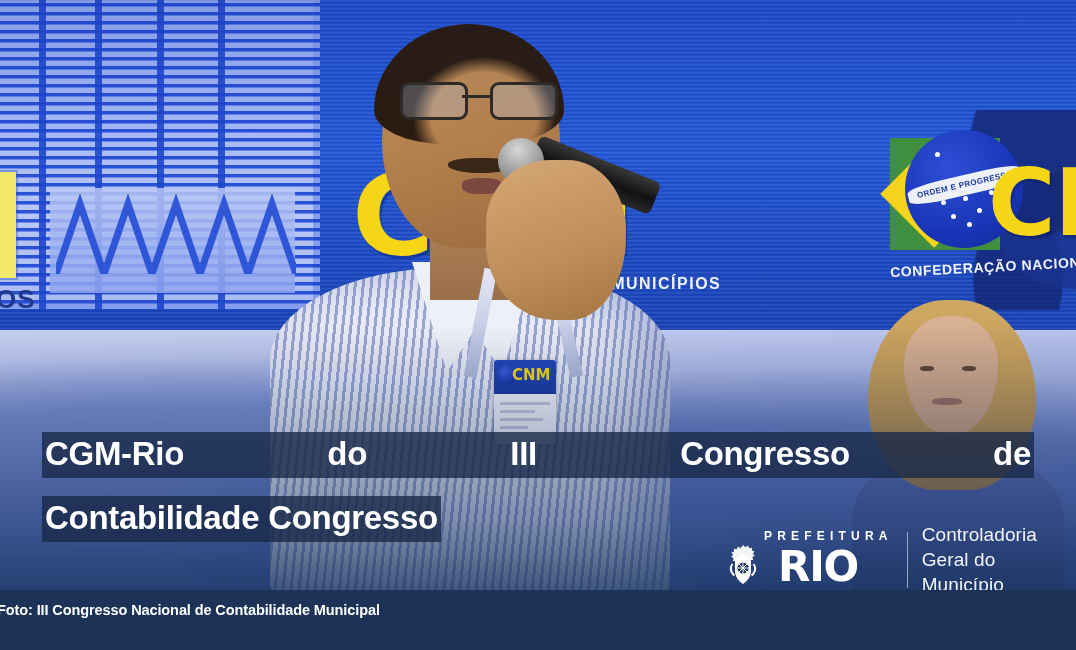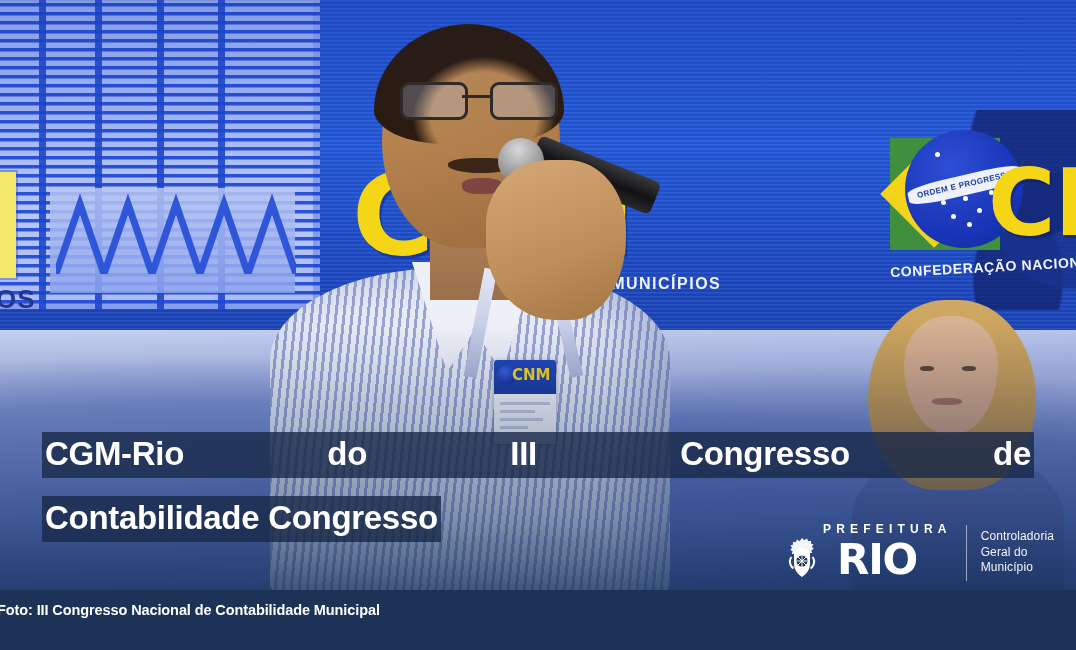--- a/index.html
+++ b/index.html
@@ -435,21 +435,21 @@
   }
   .headline-line.justified {
     display: flex;
     justify-content: space-between;
     width: 986px;
   }
 
   
   .brand {
     position: absolute;
-    left: 785px;
+    left: 726px;
     top: 522px;
     display: flex;
     align-items: center;
     gap: 14px;
   }
   .brand-rio {
     display: flex;
     flex-direction: column;
   }
   .brand-prefeitura {
@@ -472,21 +472,21 @@
     letter-spacing: -1.2px;
     line-height: .92;
     font-family: "DejaVu Sans", sans-serif;
   }
   .brand-divider {
     width: 1px;
     height: 56px;
     background: rgba(255,255,255,.55);
   }
   .brand-cgm {
-    font-size: 12px;
+    font-size: 19px;
     color: #f2f4fa;
     line-height: 1.32;
     letter-spacing: .1px;
   }
 
   
   .caption-bar {
     position: absolute;
     left: 0;
     top: 590px;

